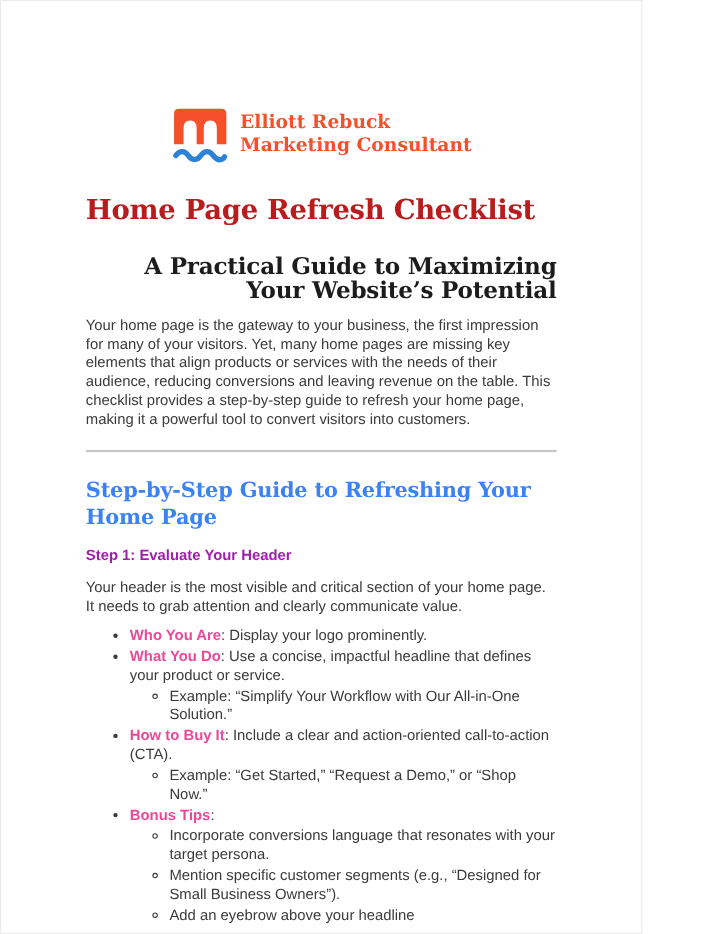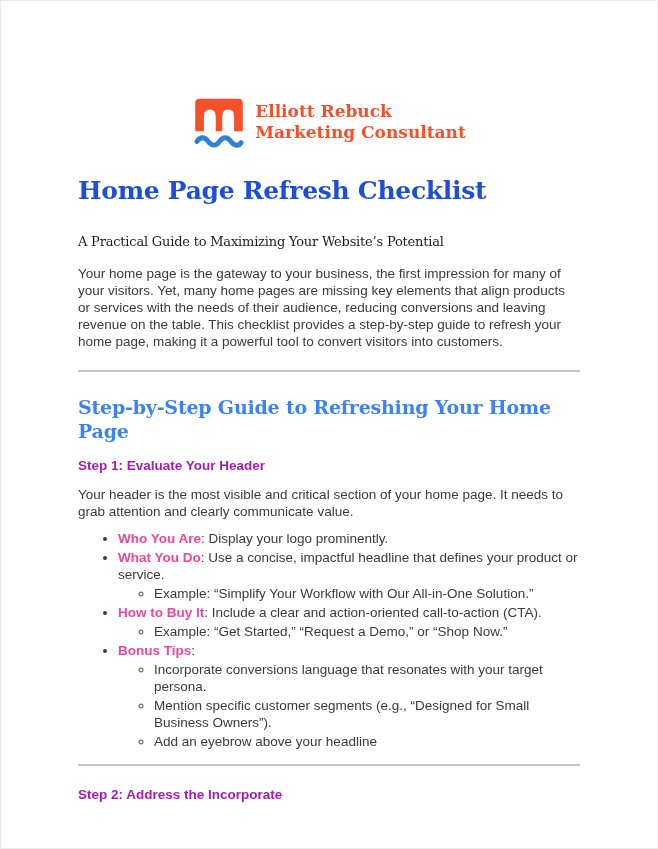--- a/index.html
+++ b/index.html
@@ -1,18 +1,18 @@
 <!DOCTYPE html>
 <html><head>
 <meta charset="utf-8">
 <style>
   html,body { margin:0; padding:0; background:#ffffff; }
   .page {
     position:relative;
-    width:658px; height:849px;
+    width:584px; height:849px;
     box-sizing:border-box;
     background:#ffffff;
     border:1px solid #ebebeb;
     font-family:"Liberation Sans", sans-serif;
     color:#333333;
     overflow:hidden;
   }
   .content { padding:0 77px; }
 
   
@@ -33,30 +33,31 @@
   }
 
   
   .doc-title {
     margin:28px 0 0 0;
     font-family:"DejaVu Serif", serif;
     font-weight:bold;
     font-size:25px;
     line-height:28px;
     letter-spacing:-0.3px;
-    color:#1d4ed8;
+    color:#b91c1c;
   }
   .doc-subtitle {
     margin:26px 0 0 0;
     font-family:"DejaVu Serif", serif;
-    font-weight:normal;
-    font-size:13px;
+    font-weight:bold;
+    font-size:21px;
     line-height:22px;
     letter-spacing:-0.2px;
     color:#1c1c1c;
+    text-align:right;
   }
   .section-heading {
     margin:23px 0 0 0;
     font-family:"DejaVu Serif", serif;
     font-weight:bold;
     font-size:19px;
     line-height:24px;
     letter-spacing:-0.2px;
     color:#3b82f6;
   }

